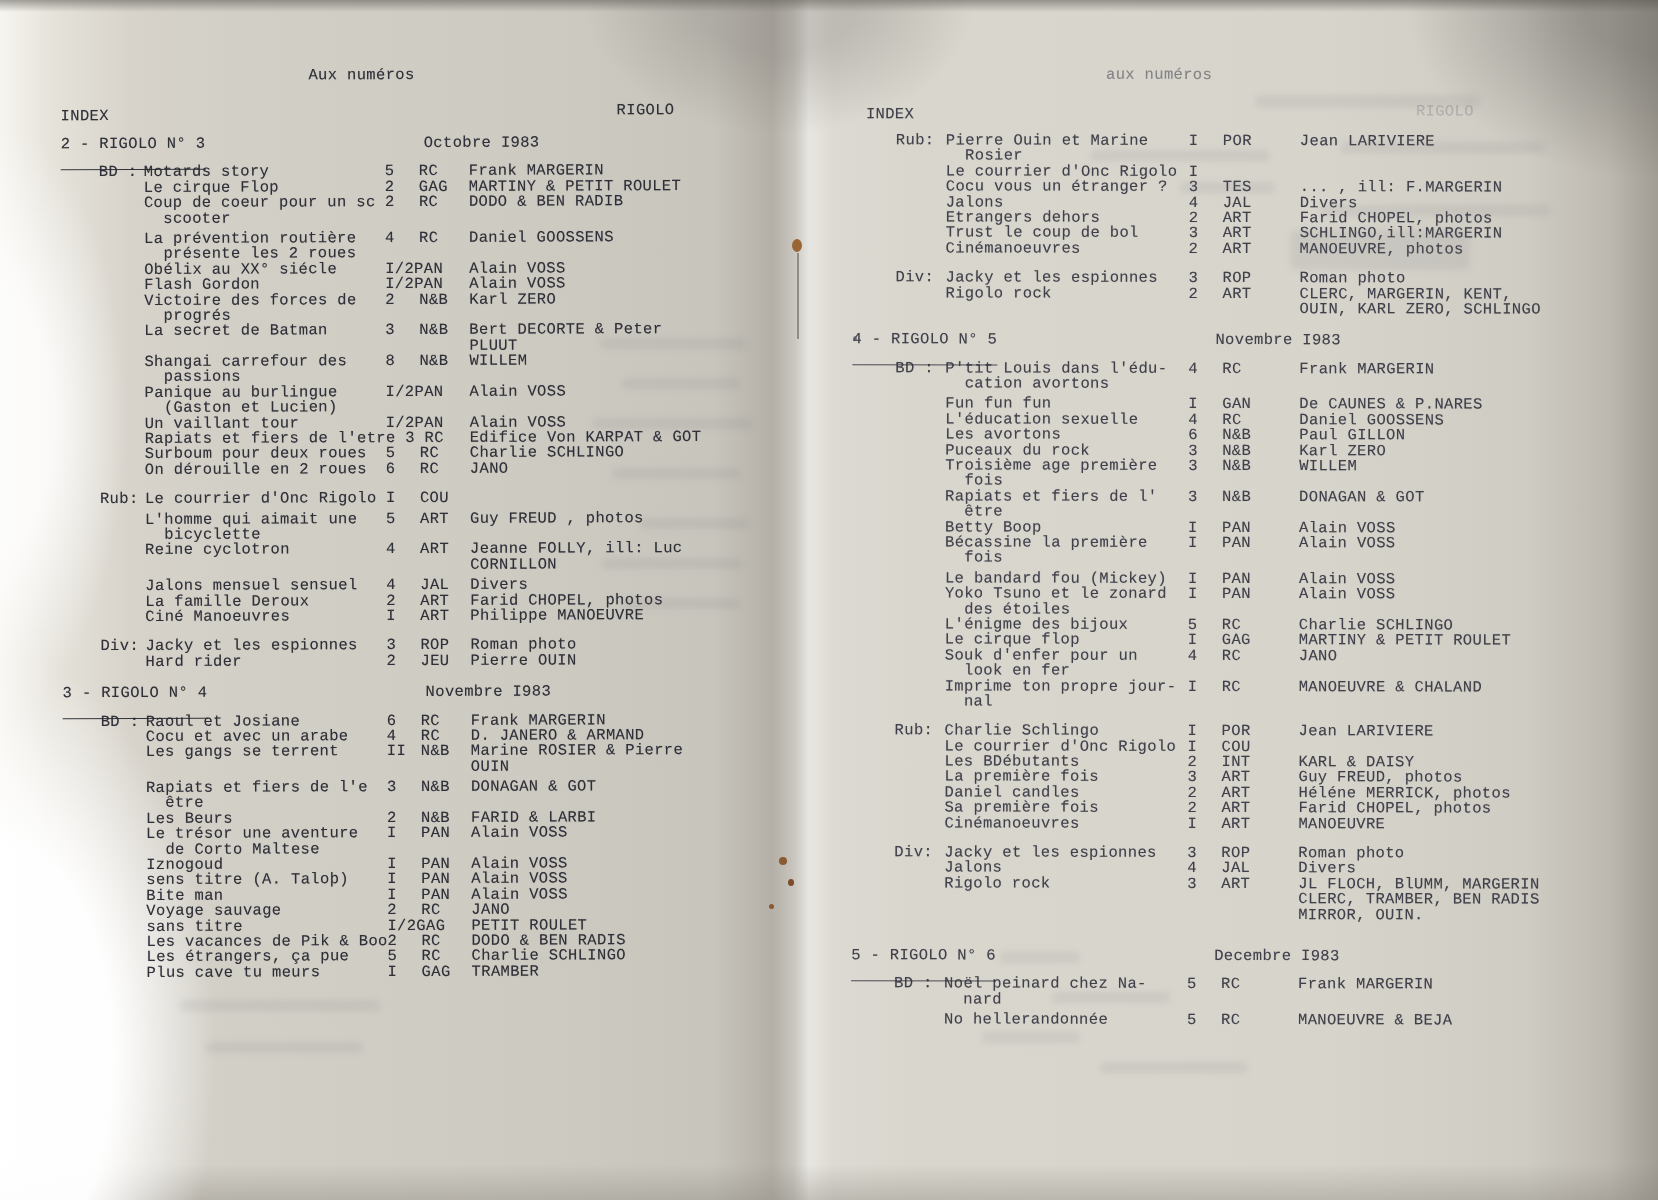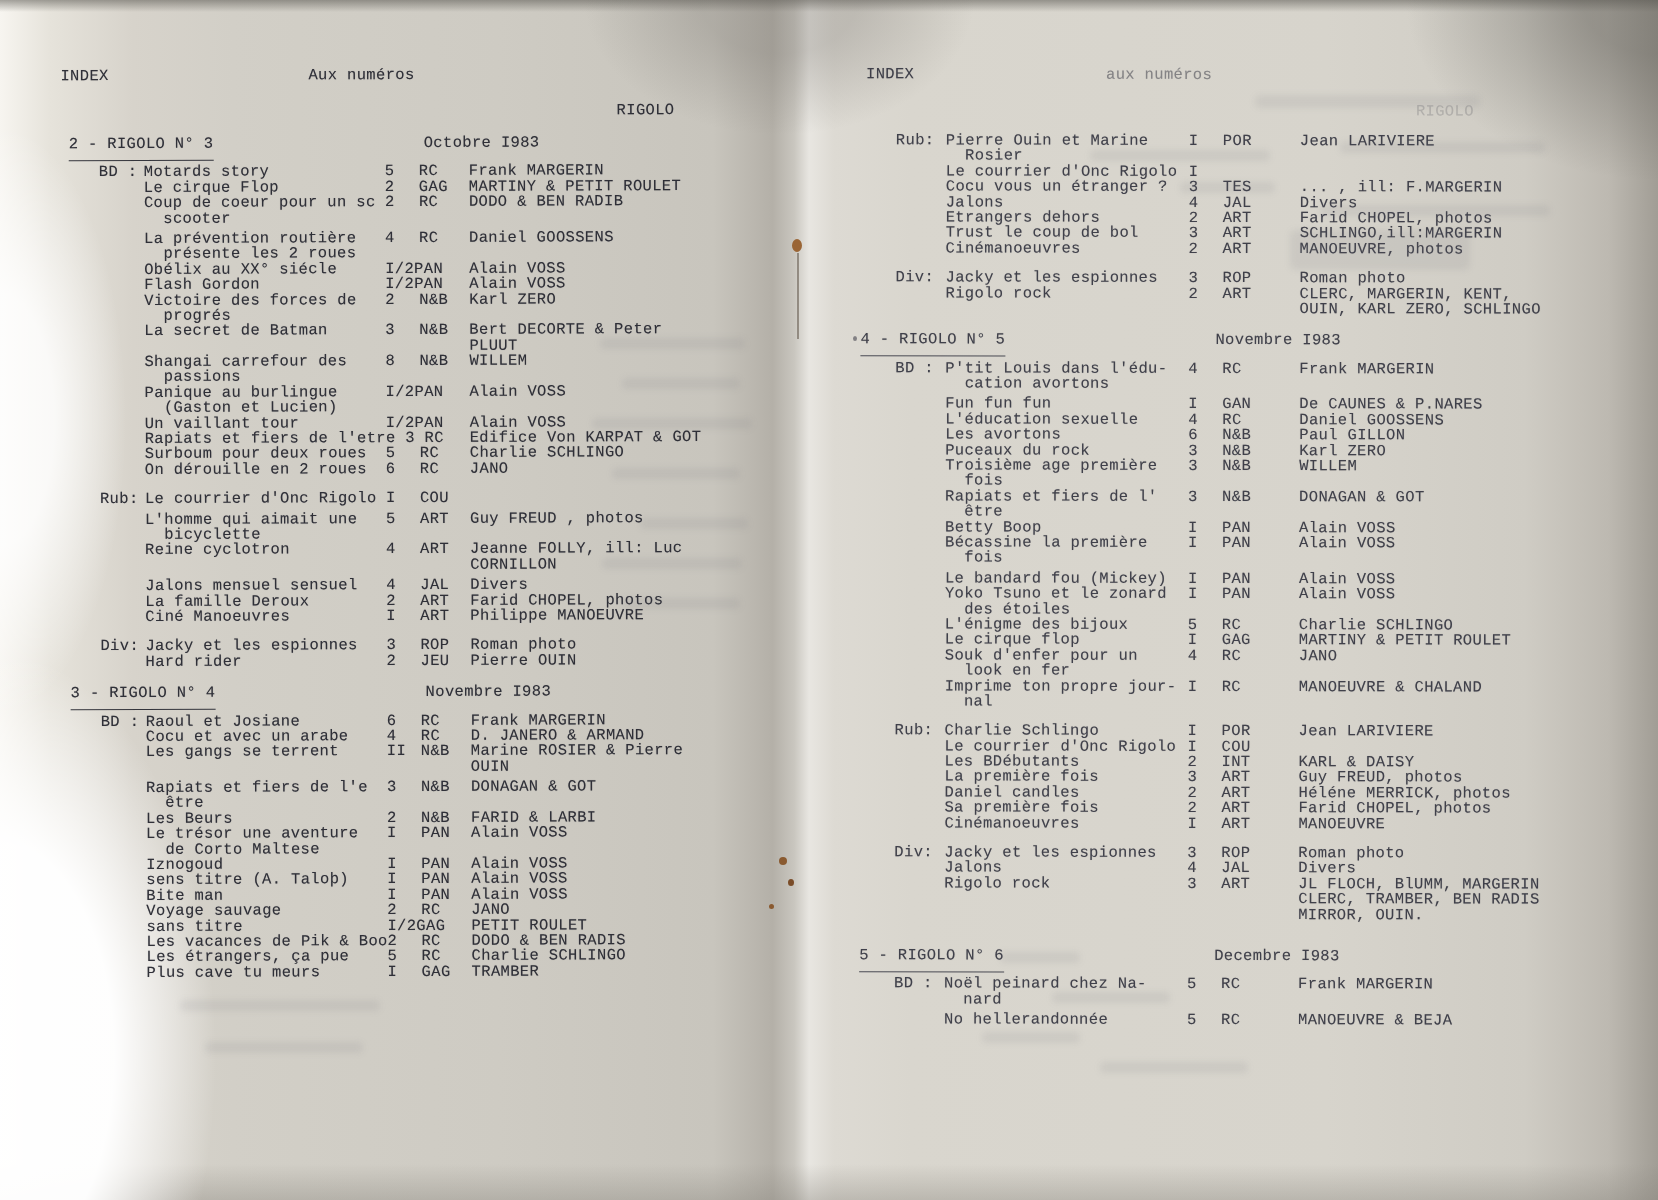--- a/index.html
+++ b/index.html
@@ -18,29 +18,29 @@
         #c8c5bd 43%, #b4b0a8 46.6%, #c9c6bf 47.9%, #e8e6e1 48.8%,
         #dddad3 50.3%, #d9d6ce 55%, #d7d4cc 80%, #cfccc4 92%,
         #bdb9b1 97%, #a19d95 100%);
     text-shadow:0 0 .7px rgba(42,42,54,.38);
   }
   .page{position:absolute;top:66px;}
   .page-left{left:62px;width:705px;color:rgba(38,39,48,.92);transform:rotate(-0.2deg);}
   .page-right{left:852px;width:780px;color:rgba(46,48,60,.84);transform:rotate(0.12deg);}
   .header{position:relative;height:16px;margin-bottom:52px;font-size:15.5px;letter-spacing:.35px;}
   .header span{position:absolute;top:0;white-space:pre;}
-  .h-left{left:0;}
+  .h-left{left:0;margin-top:40px;}
   .h-center{left:248px;}
   .h-right{left:556px;margin-top:36px;}
   .page-right .h-left{left:13px;}
   .page-right .h-center{left:253px;opacity:.55;}
   .page-right .h-right{left:563px;opacity:.22;}
   .section{margin-top:14px;}
   .heading-row{position:relative;height:15.4px;margin-bottom:15px;font-size:15.5px;letter-spacing:.35px;}
-  .heading{position:absolute;left:0;top:0;white-space:pre;border-bottom:1.6px solid currentColor;padding-bottom:7px;margin-left:8px;}
+  .heading{position:absolute;left:0;top:0;white-space:pre;border-bottom:1.6px solid currentColor;padding-bottom:16px;}
   .date{position:absolute;left:363px;top:0;white-space:pre;}
   .group{margin-top:14px;}
   .heading-row + .group, .section > .group:first-child{margin-top:0;}
   .row{position:relative;height:15.4px;font-size:15.5px;line-height:15px;letter-spacing:.35px;white-space:pre;}
   .row span{position:absolute;top:0;}
   .row .lbl{left:38px;}
   .row .t{left:83px;}
   .row .n{left:324px;}
   .row .c{left:358px;}
   .row .a{left:408px;}

